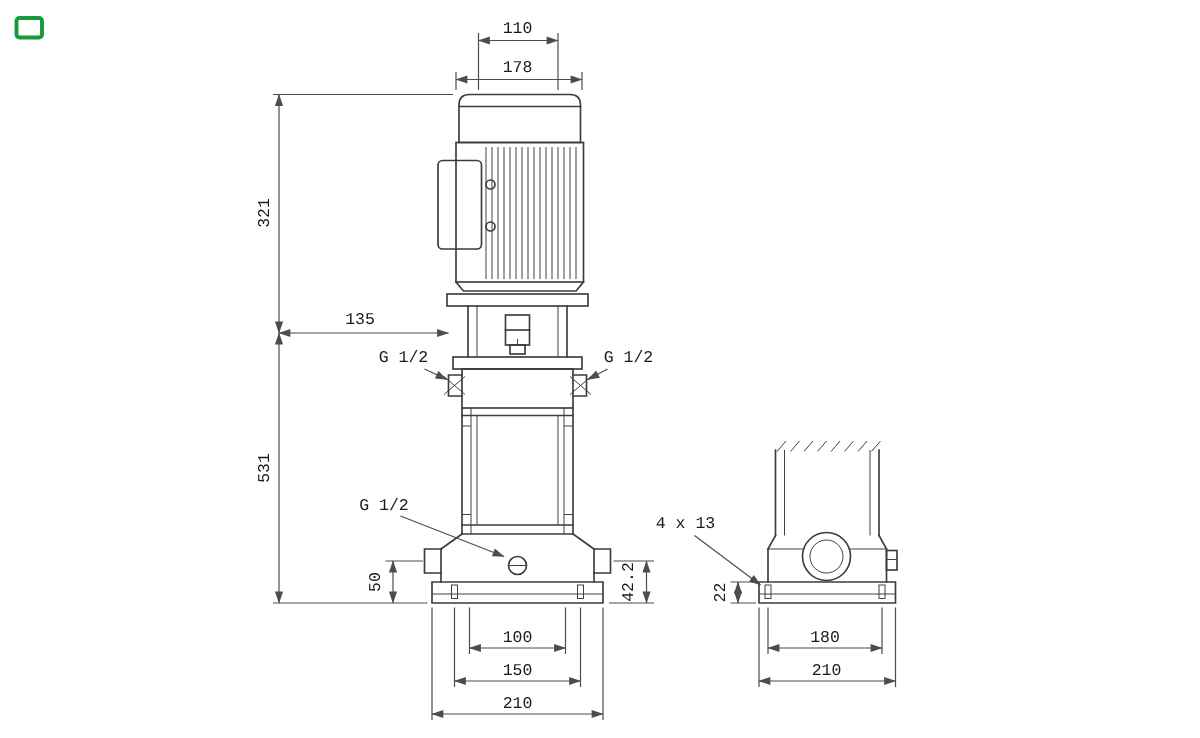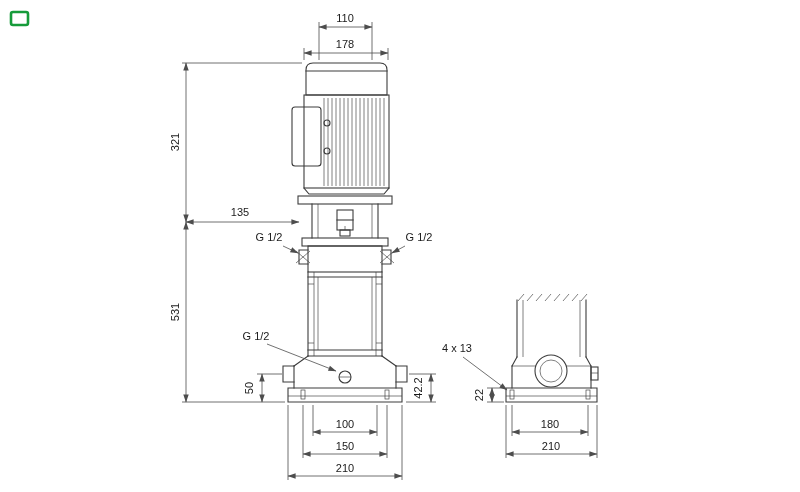--- a/index.html
+++ b/index.html
@@ -1,17 +1,17 @@
 <!DOCTYPE html>
 <html><head>
 <meta charset="utf-8">
 <style>
   html,body{margin:0;padding:0;background:#fff;}
   .stage{width:800px;height:492px;position:relative;overflow:hidden;background:#fff;
-         font-family:Liberation Sans, sans-serif;}
+         font-family:Liberation Mono, monospace;}
   svg{display:block;}
   .ln{stroke:#3c3c3c;stroke-width:1.1;fill:none;stroke-linecap:square;stroke-linejoin:miter;}
   .thin{stroke:#3c3c3c;stroke-width:0.65;fill:none;}
   .dim{stroke:#4d4d4d;stroke-width:0.8;fill:none;}
   .lbl{font-size:11px;fill:#1a1a1a;}
 </style>
 </head>
 <body>
 
 <div class="stage">

